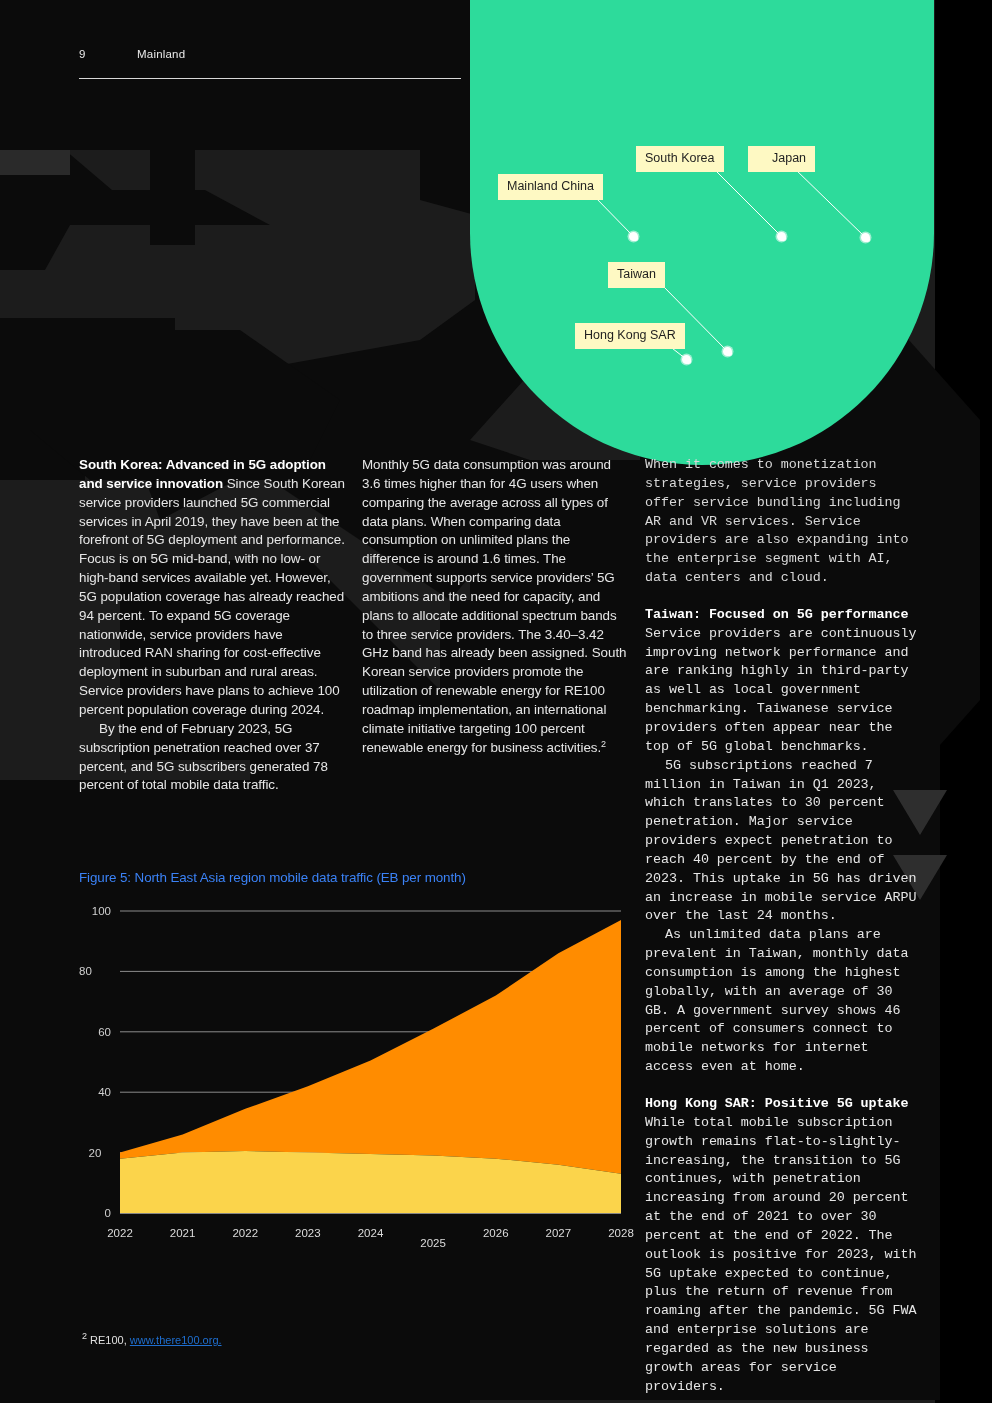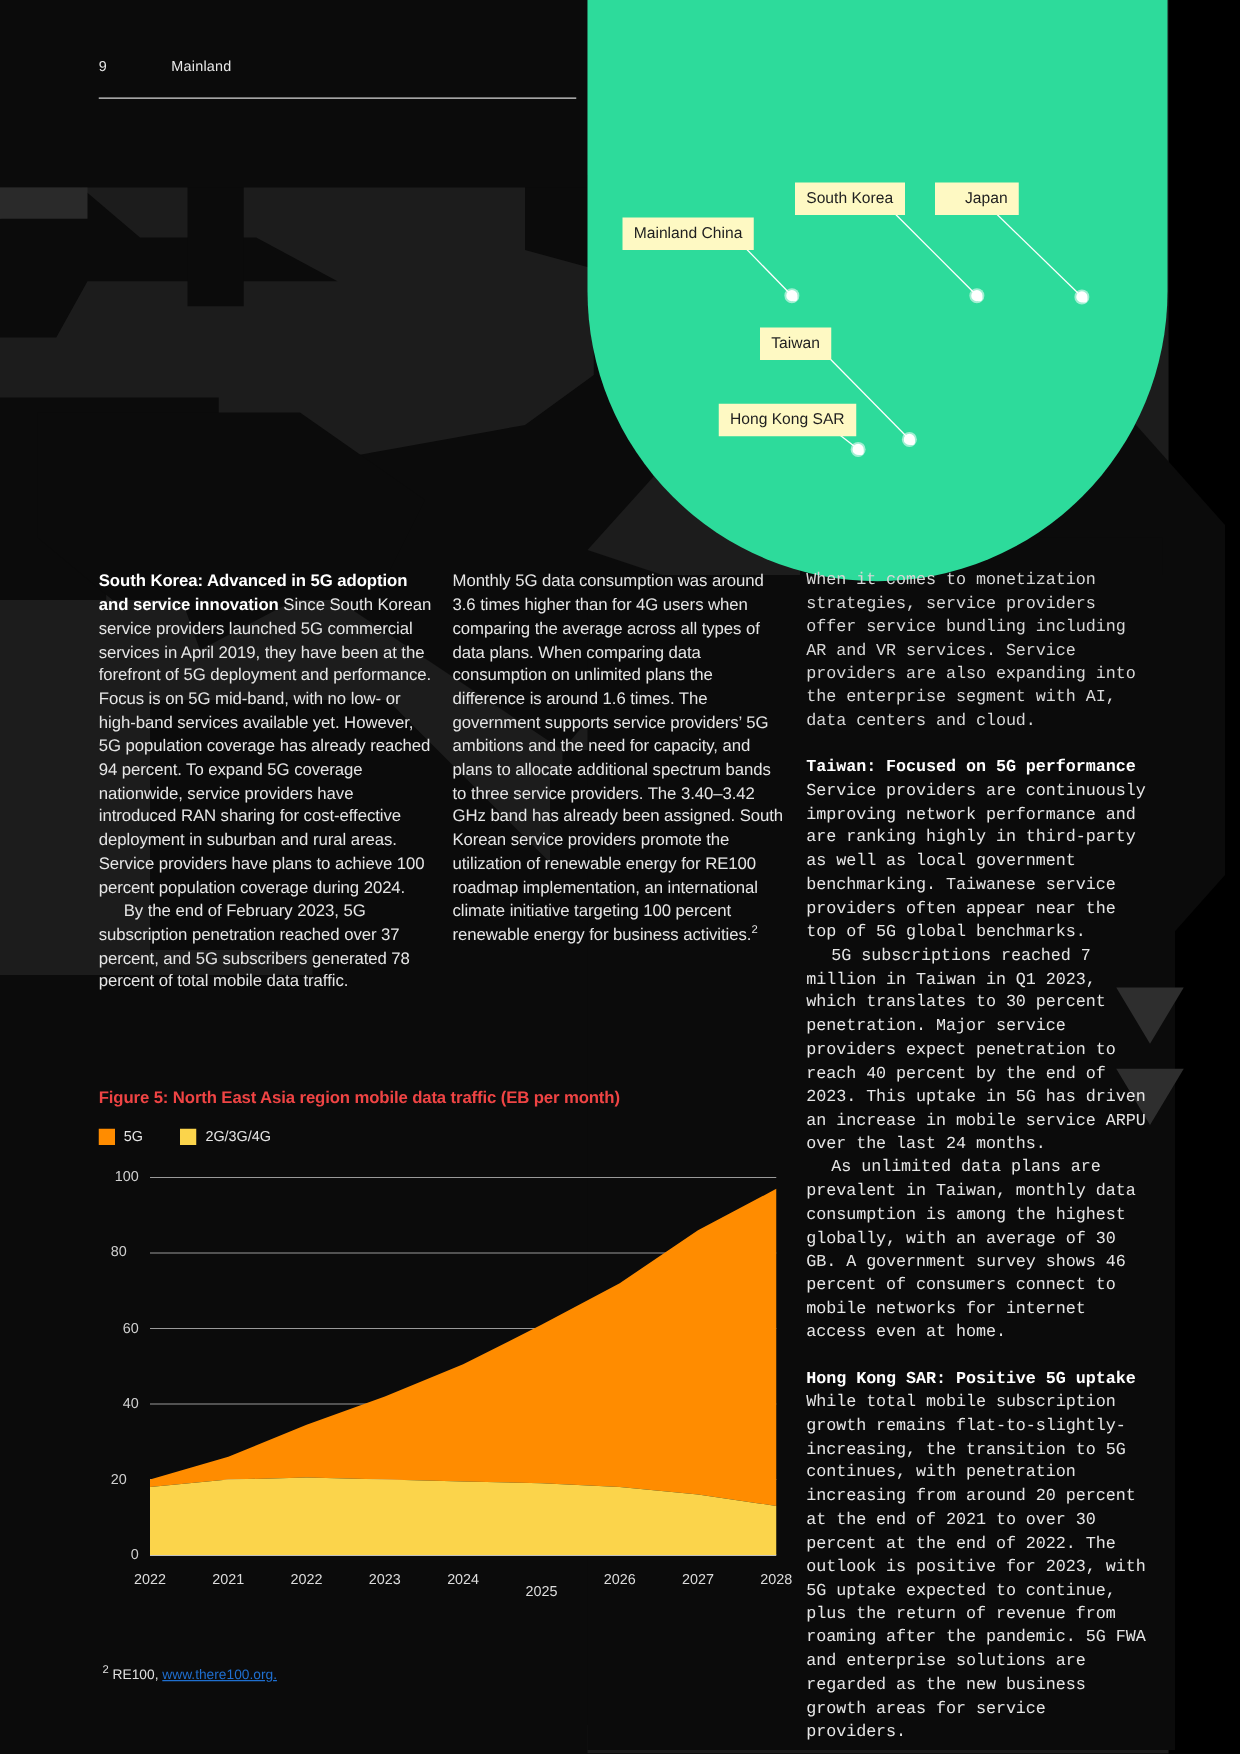--- a/index.html
+++ b/index.html
@@ -131,23 +131,23 @@
   .over-green { color: #d8d8d8; }
 
   
   .figure {
     position: absolute;
     left: 79px; top: 870px;
     width: 552px;
     z-index: 4;
   }
   .fig-title {
-    color: #ef4444;
+    color: #3b82f6;
     font-size: 13.4px;
-    font-weight: bold;
+    font-weight: normal;
     letter-spacing: -0.1px;
     margin-bottom: 18px;
   }
   .legend { display: flex; align-items: center; gap: 0; margin-bottom: 18px; }
   .legend-item { display: flex; align-items: center; margin-right: 30px; }
   .legend-sw { width: 13px; height: 13px; margin-right: 7px; }
   .legend-lb { color: #e6e6e6; font-size: 11.5px; }
 
   .chart-wrap { position: relative; width: 552px; height: 352px; }
   .chart-svg { position: absolute; left: 0; top: 0; }
@@ -271,48 +271,38 @@
       <div class="gap"></div>
       <span class="sub-head">Hong Kong SAR: Positive 5G uptake</span>
       <span>While total mobile subscription growth remains flat-to-slightly-increasing, the transition to 5G continues, with penetration increasing from around 20 percent at the end of 2021 to over 30 percent at the end of 2022. The outlook is positive for 2023, with 5G uptake expected to continue, plus the return of revenue from roaming after the pandemic. 5G FWA and enterprise solutions are regarded as the new business growth areas for service providers.</span>
     </div>
 
   </div>
 
   <div class="figure">
     <div class="fig-title">Figure 5: North East Asia region mobile data traffic (EB per month)</div>
 
-    <div class="legend">
-      <div class="legend-item">
-        <span class="legend-sw" id="sw-5g" style="background: rgb(255, 140, 0);"></span>
-        <span class="legend-lb">5G</span>
-      </div>
-      <div class="legend-item">
-        <span class="legend-sw" id="sw-legacy" style="background: rgb(251, 212, 75);"></span>
-        <span class="legend-lb">2G/3G/4G</span>
-      </div>
-    </div>
 
     <div class="chart-wrap">
       <svg class="chart-svg" id="chart-svg" width="552" height="352">
           <line x1="41" x2="542" y1="310" y2="310" stroke="#ffffff" stroke-width="1"></line>
           <line x1="41" x2="542" y1="249.6" y2="249.6" stroke="#9a9a9a" stroke-width="0.9"></line>
           <line x1="41" x2="542" y1="189.2" y2="189.2" stroke="#9a9a9a" stroke-width="0.9"></line>
           <line x1="41" x2="542" y1="128.8" y2="128.8" stroke="#9a9a9a" stroke-width="0.9"></line>
           <line x1="41" x2="542" y1="68.39999999999998" y2="68.39999999999998" stroke="#9a9a9a" stroke-width="0.9"></line>
           <line x1="41" x2="542" y1="8" y2="8" stroke="#9a9a9a" stroke-width="0.9"></line>
           <path d="M 41 249.6 L 103.625 231.48000000000002 L 166.25 205.81 L 228.875 183.16000000000003 L 291.5 157.49 L 354.125 125.78 L 416.75 92.56 L 479.375 50.28000000000003 L 542 17.060000000000002 L 542 270.74 L 479.375 261.68 L 416.75 255.64 L 354.125 252.62 L 291.5 251.11 L 228.875 249.6 L 166.25 248.09 L 103.625 249.6 L 41 255.64 Z" fill="#FF8C00"></path>
           <path d="M 41 255.64 L 103.625 249.6 L 166.25 248.09 L 228.875 249.6 L 291.5 251.11 L 354.125 252.62 L 416.75 255.64 L 479.375 261.68 L 542 270.74 L 542 310 L 479.375 310 L 416.75 310 L 354.125 310 L 291.5 310 L 228.875 310 L 166.25 310 L 103.625 310 L 41 310 Z" fill="#FBD44B"></path>
         </svg>
       <div id="axis-labels">
           <div class="y-lab" style="position: absolute; left: 0px; width: 32px; text-align: right; top: 310px; right: auto; padding-right: 0px;">0</div>
           <div class="y-lab" style="position: absolute; left: 0px; width: 32px; text-align: center; top: 249.6px; right: auto; padding-right: 0px;">20</div>
           <div class="y-lab" style="position: absolute; left: 0px; width: 32px; text-align: right; top: 189.2px; right: auto; padding-right: 0px;">40</div>
           <div class="y-lab" style="position: absolute; left: 0px; width: 32px; text-align: right; top: 128.8px; right: auto; padding-right: 0px;">60</div>
-          <div class="y-lab" style="position: absolute; left: 0px; width: 32px; text-align: center; top: 68.4px; right: auto; padding-right: 0px;">80</div>
+          <div class="y-lab" style="position: absolute; left: 0px; width: 32px; text-align: left; top: 68.4px; right: auto; padding-right: 0px;">80</div>
           <div class="y-lab" style="position: absolute; left: 0px; width: 32px; text-align: right; top: 8px; right: auto; padding-right: 0px;">100</div>
           <div class="x-lab" style="left: 41px; top: 324px;">2022</div>
           <div class="x-lab" style="left: 103.625px; top: 324px;">2021</div>
           <div class="x-lab" style="left: 166.25px; top: 324px;">2022</div>
           <div class="x-lab" style="left: 228.875px; top: 324px; text-align: center;">2023</div>
           <div class="x-lab" style="left: 291.5px; top: 324px;">2024</div>
           <div class="x-lab" style="left: 354.125px; top: 334px;">2025</div>
           <div class="x-lab" style="left: 416.75px; top: 324px;">2026</div>
           <div class="x-lab" style="left: 479.375px; top: 324px;">2027</div>
           <div class="x-lab" style="left: 542px; top: 324px;">2028</div>

